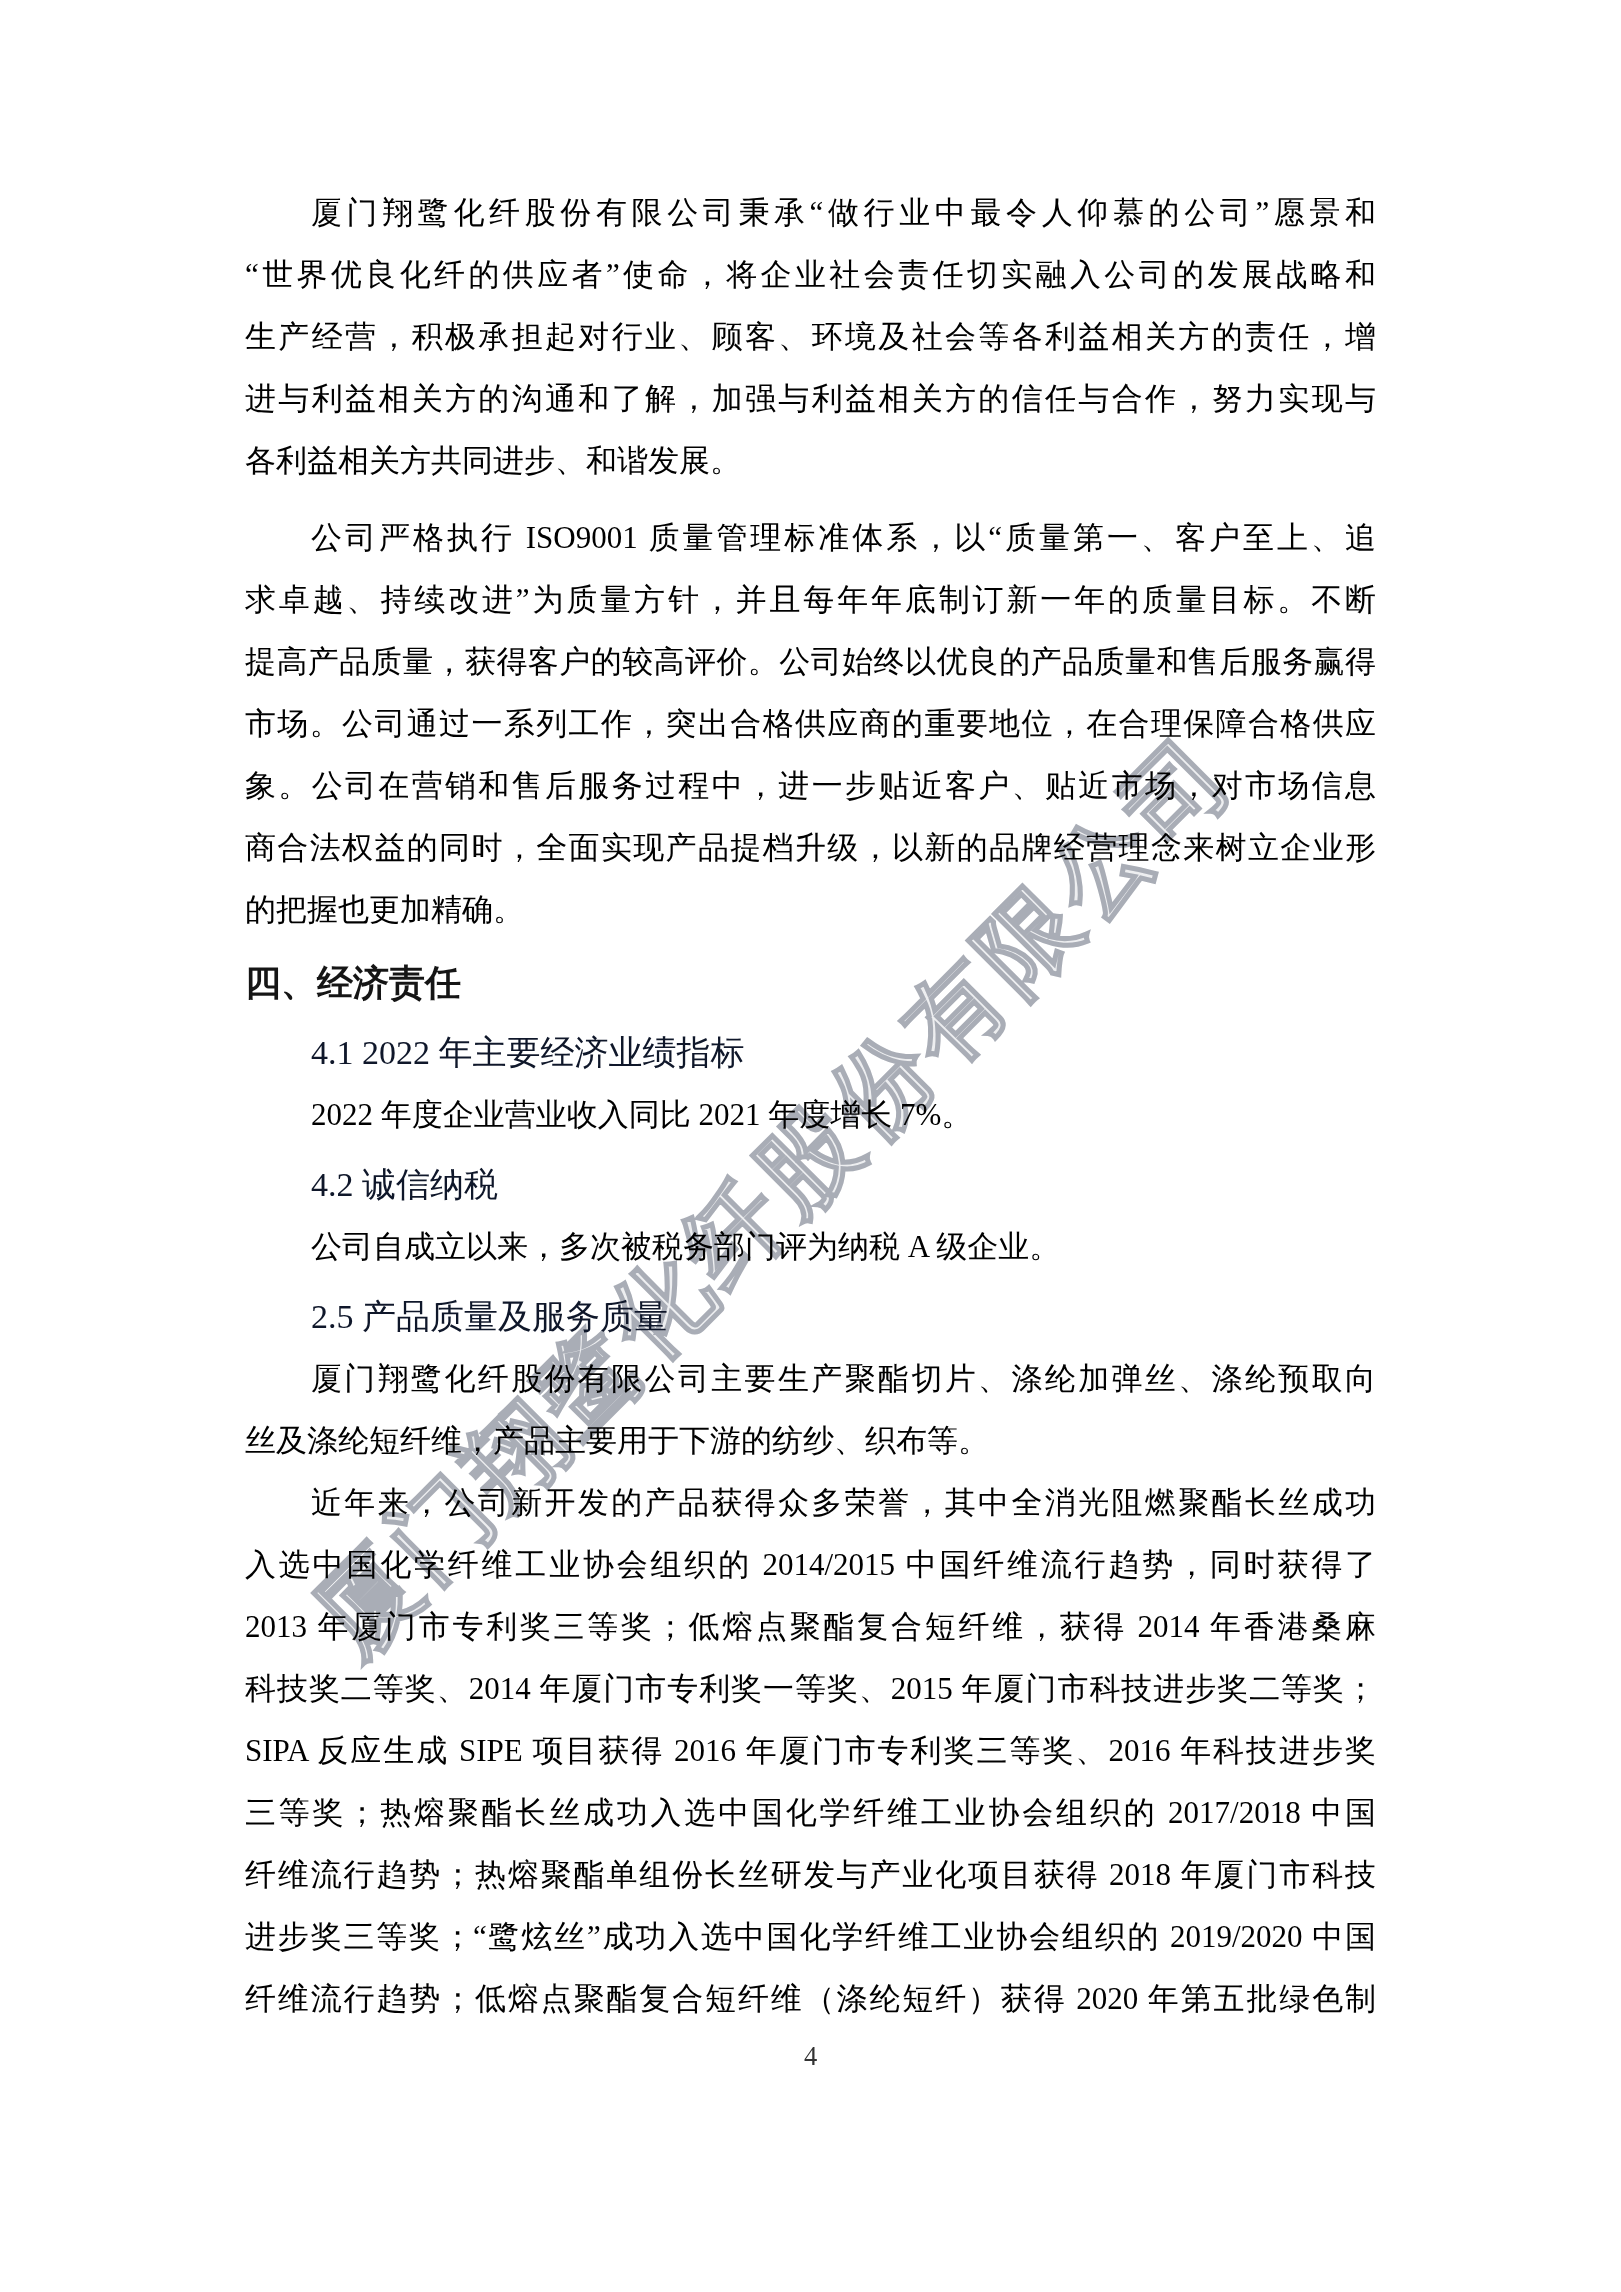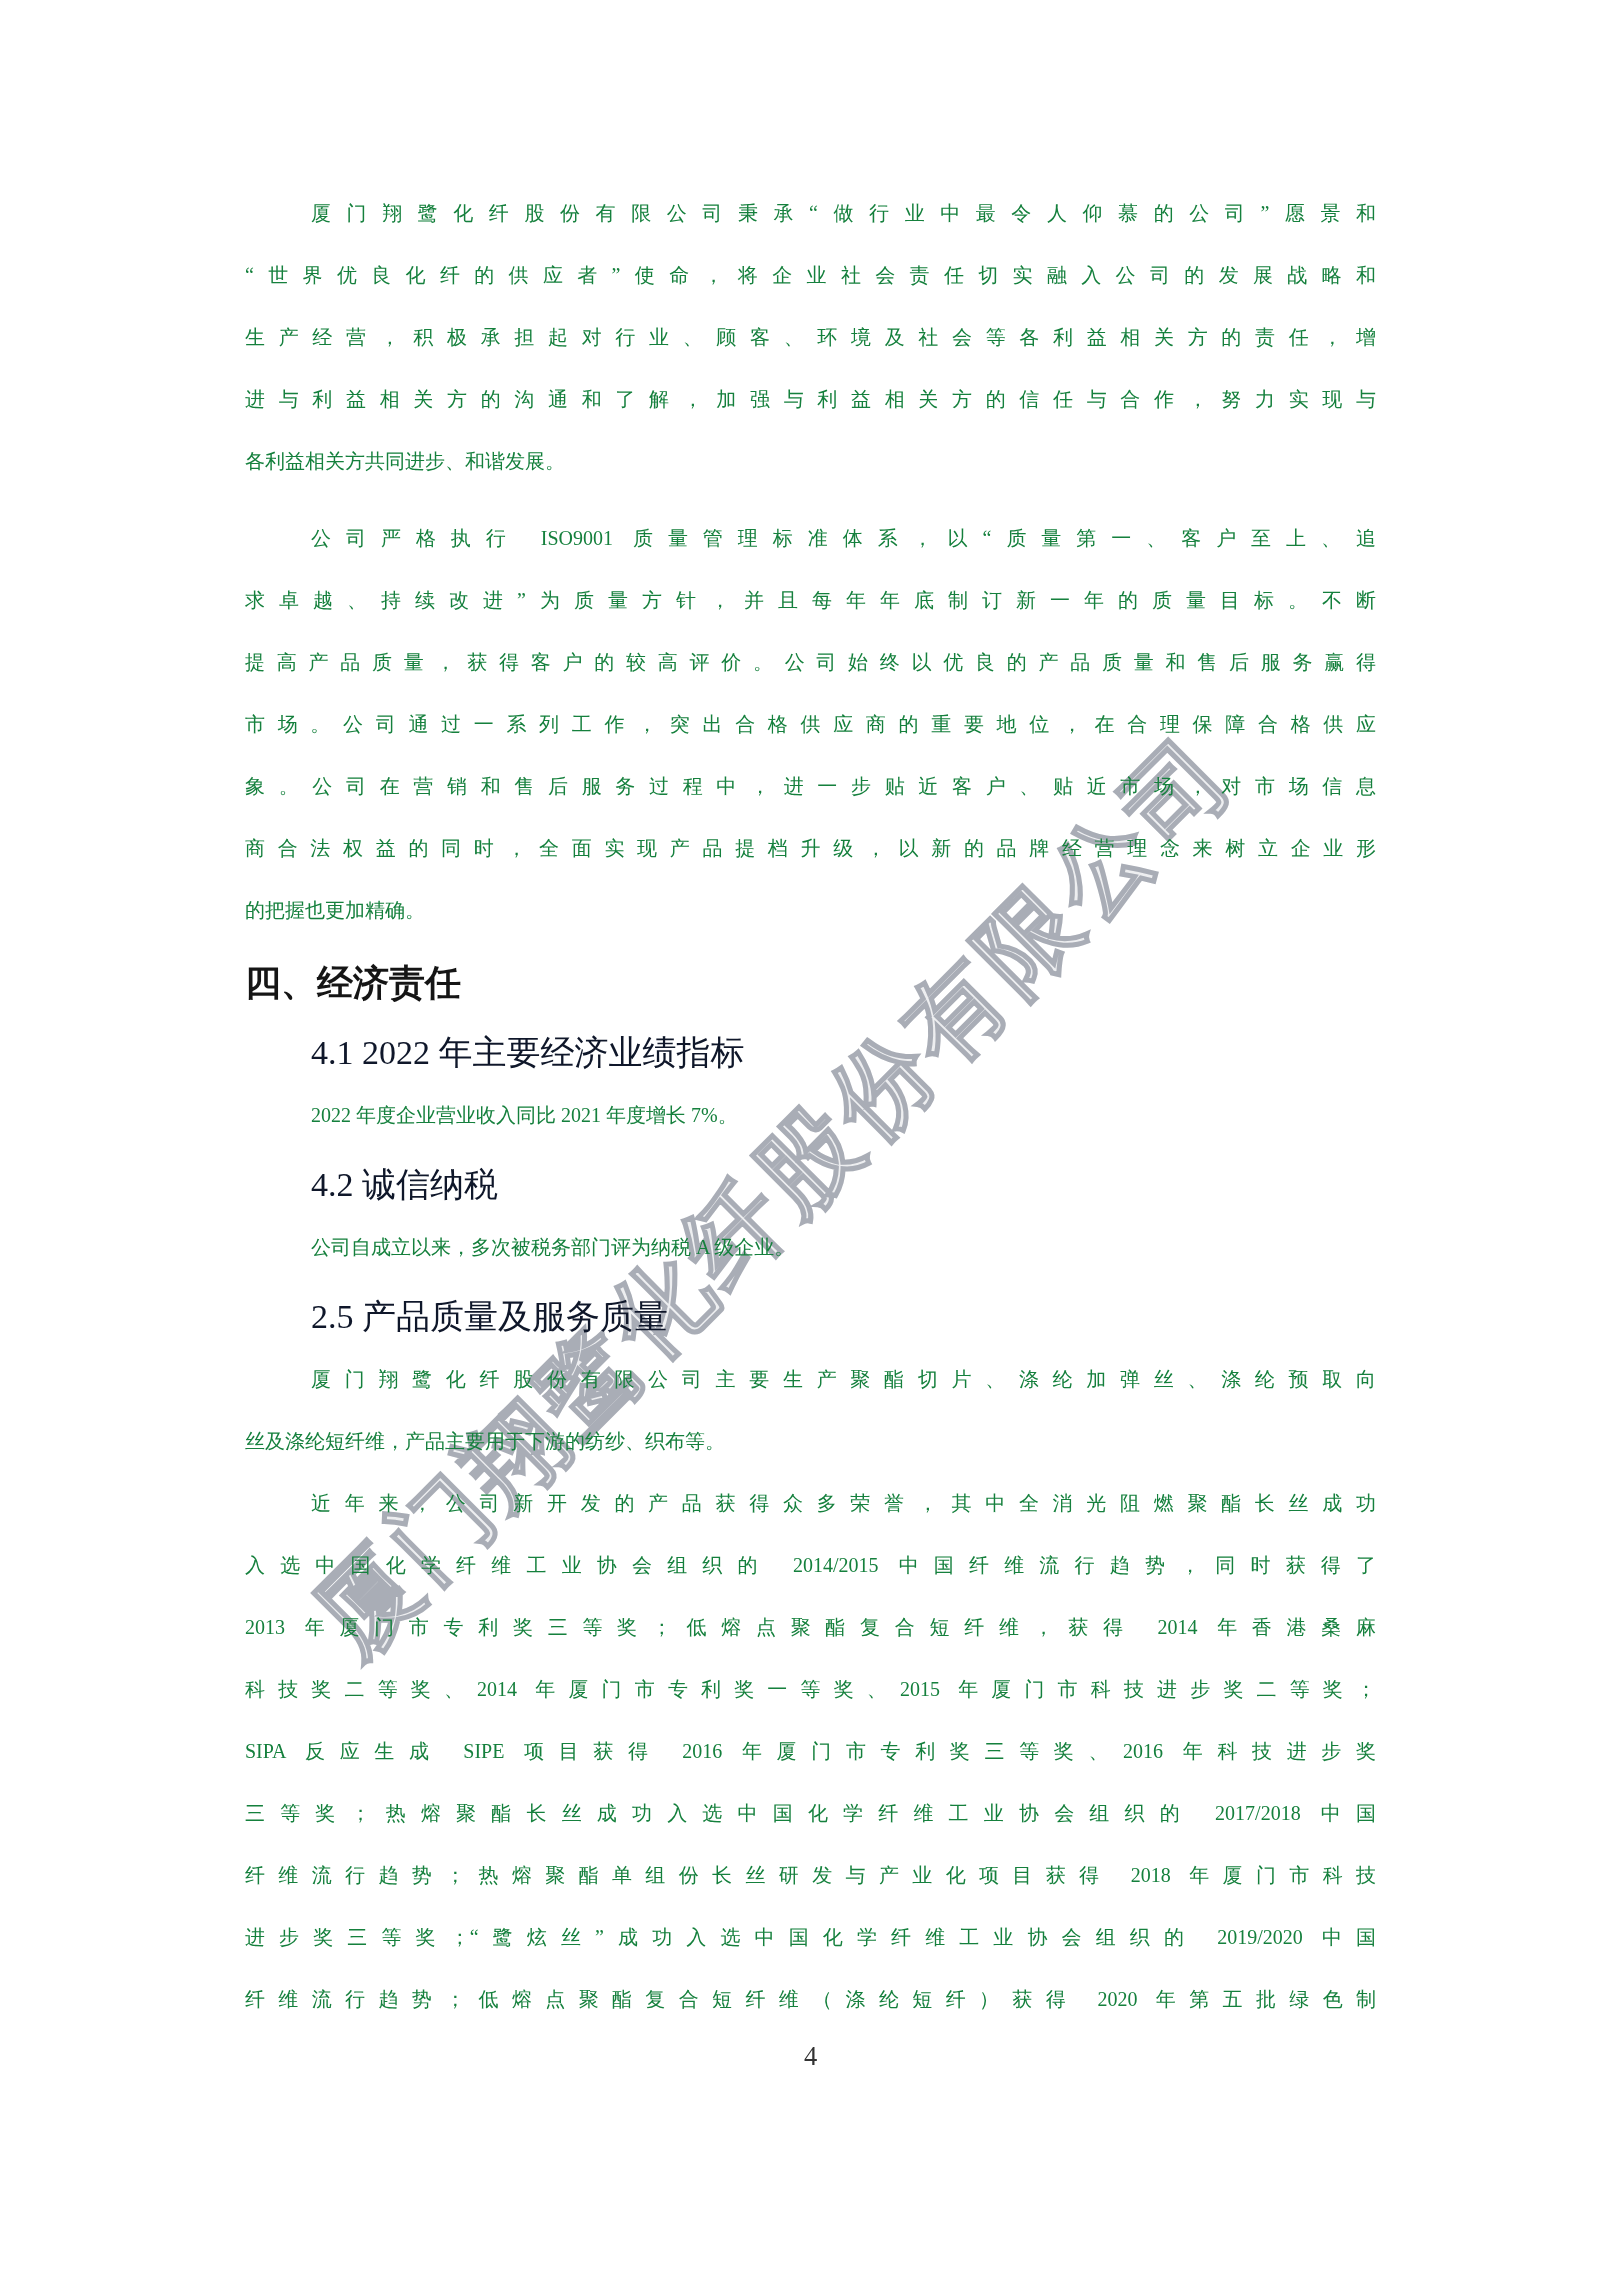--- a/index.html
+++ b/index.html
@@ -28,22 +28,22 @@
   }
   .content{
     position:absolute;
     left:245px; top:182px;
     width:1131px;
     z-index:2;
   }
   .line{
     height:62px;
     line-height:62px;
-    font-size:20px;
-    color:#15803d;
+    font-size:31px;
+    color:#000000;
     overflow:hidden;
   }
   .line.fill{
     text-align:justify;
     text-align-last:justify;
   }
   .line.indent{ text-indent:66px; }
   .line.h1{
     font-size:36px;
     font-weight:bold;

